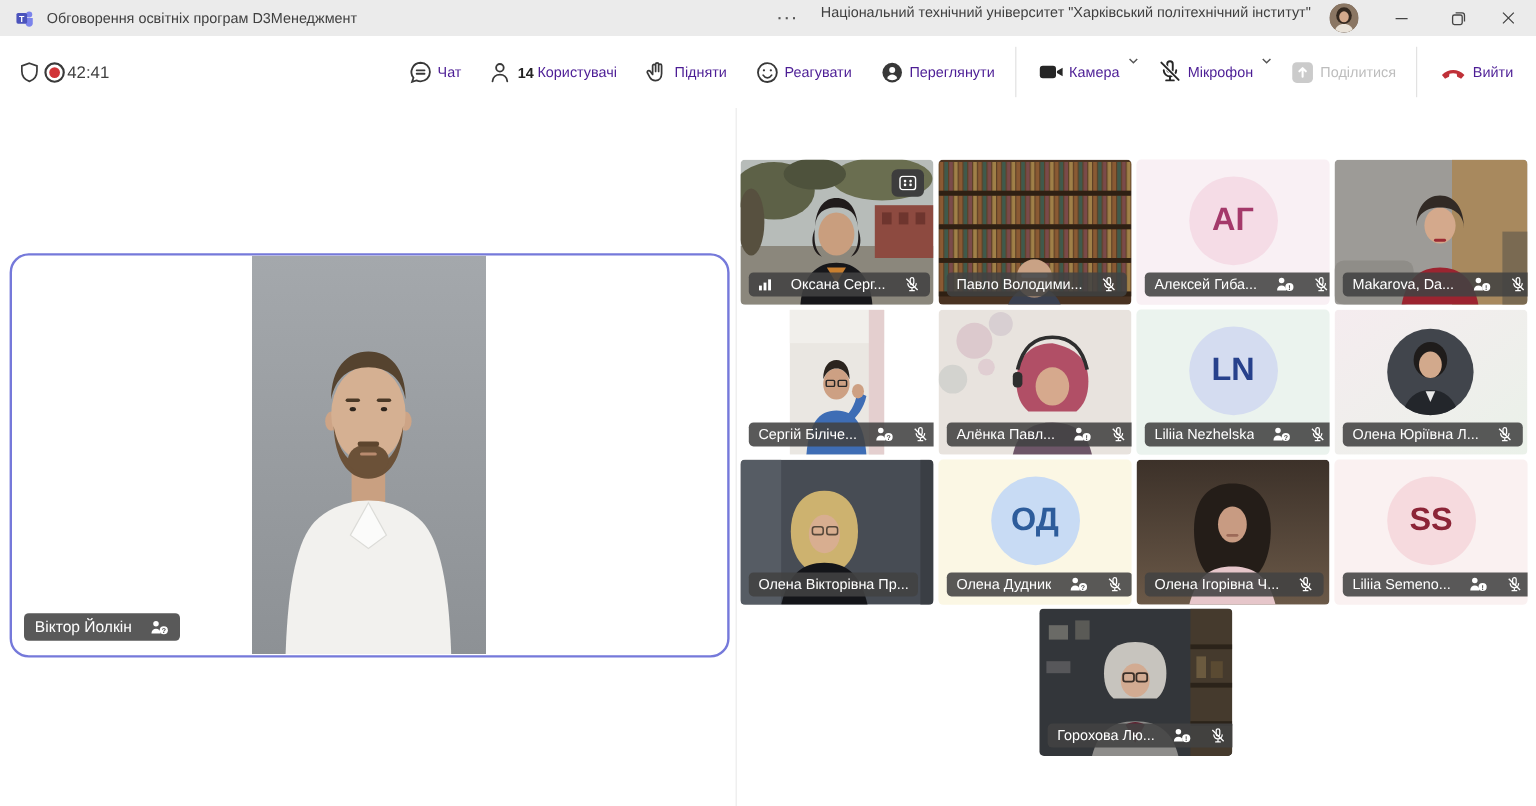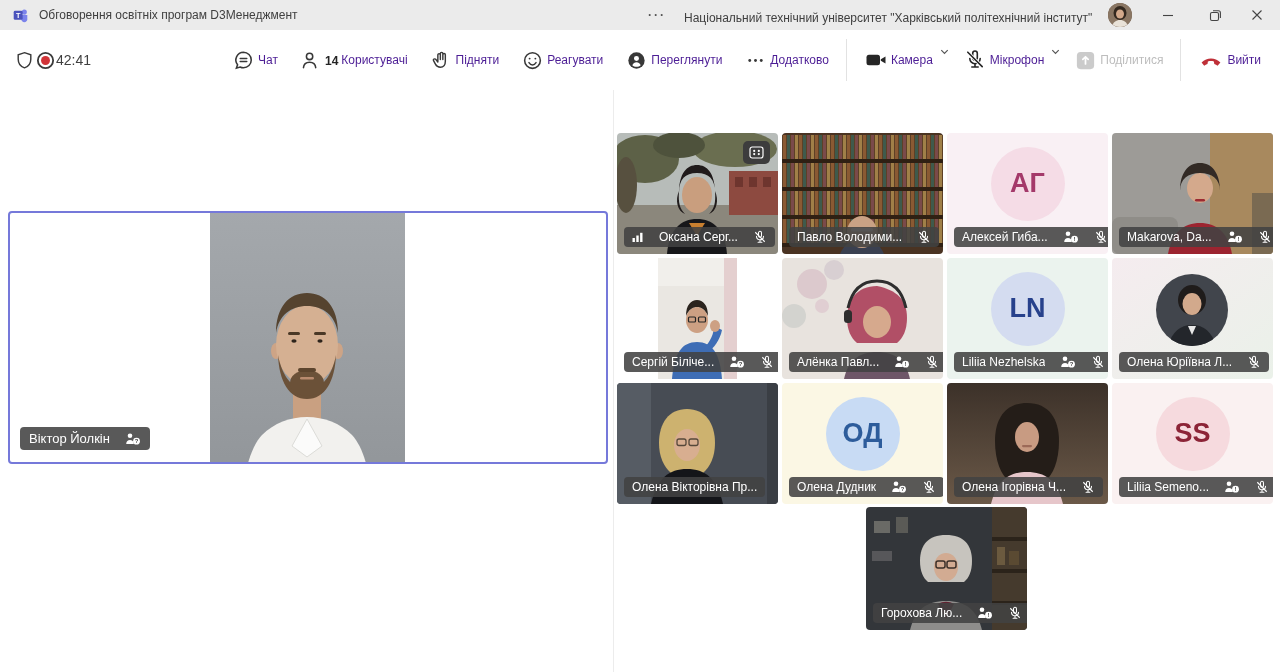--- a/index.html
+++ b/index.html
@@ -5,43 +5,43 @@
   html,body{margin:0;padding:0}
   body{width:1280px;height:672px;position:relative;overflow:hidden;background:#fff;
        font-family:"Liberation Sans",sans-serif;-webkit-font-smoothing:antialiased;color:#333}
   
   .titlebar{position:absolute;left:0;top:0;width:1280px;height:30px;background:#ebebeb;
             display:flex;align-items:center;font-size:12px;color:#404040}
   .tl-logo{margin-left:12px;width:17px;height:17px;flex:0 0 auto}
   .tl-title{margin-left:10px;white-space:nowrap}
   .tl-ell{position:absolute;left:648px;top:0;height:30px;display:flex;align-items:center;
           letter-spacing:2px;color:#555;font-weight:bold;cursor:default}
-  .tl-org{position:absolute;left:684px;top:8px;height:20px;display:flex;align-items:center;white-space:nowrap}
+  .tl-org{position:absolute;left:684px;top:0;height:20px;display:flex;align-items:center;white-space:nowrap}
   .tl-avatar{position:absolute;left:1108px;top:3px;width:24px;height:24px;border-radius:50%;overflow:hidden;background:#6b5848}
   .wbtn{position:absolute;top:0;width:46px;height:30px;display:flex;align-items:center;justify-content:center;color:#444}
   
   .toolbar{position:absolute;left:0;top:30px;width:1280px;height:60px;background:#fff;border-bottom:1px solid #e7e7e7}
   .tb-left{position:absolute;left:14px;top:0;height:60px;display:flex;align-items:center;}
   .timer{font-size:14px;color:#3f3f3f}
   .tb-right{position:absolute;right:8px;top:0;height:60px;display:flex;align-items:center}
   .tb-btn{display:flex;align-items:center;justify-content:center;gap:3px;
           padding:0 11px;height:56px;cursor:pointer}
   .tb-lbl{font-size:12px;color:#4c1d95;white-space:nowrap}
   .tb-btn.disabled .tb-lbl{color:#bdbdbd}
   .tb-ico{height:24px;display:flex;align-items:flex-end}
   .tb-count{font-size:12px;font-weight:bold;color:#242424;margin-left:2px;transform:translateY(-4px)}
   .icostack{display:flex;align-items:flex-end}
   .chev{margin-left:4px;margin-right:2px;align-self:center;transform:translateY(-8px)}
   .vdiv{width:1px;height:42px;background:#e2e2e2;margin:0 6px}
   
   .main{position:absolute;left:0;top:90px;width:1280px;height:582px;background:#fff}
   .stage-divider{position:absolute;left:613px;top:0;width:1px;height:582px;background:#ececec}
   
-  .big-tile{position:absolute;left:8px;top:121px;width:600px;height:253px;background:#fff;
-            border:2.5px solid #7579da;border-radius:4px;overflow:hidden;box-sizing:border-box}
+  .big-tile{position:absolute;left:8px;top:121px;width:600px;height:337px;background:#fff;
+            border:2.5px solid #7579da;border-radius:16px;overflow:hidden;box-sizing:border-box}
   .big-video{position:absolute;left:200px;top:0;width:195px;height:332px}
   
   .tile{position:absolute;width:161px;height:121px;border-radius:4px;overflow:hidden;cursor:pointer}
   .scene{position:absolute;left:0;top:0;width:100%;height:100%}
   .pillar{position:absolute;top:0;height:121px}
   
   .nameplate{position:absolute;left:7px;bottom:7px;max-width:150px;display:flex;align-items:center;gap:15px;
              background:rgba(66,66,66,.88);border-radius:4px;padding:3px 8px;color:#fff;font-size:12px;
              white-space:nowrap;overflow:hidden}
   .nameplate span{overflow:hidden;text-overflow:ellipsis}
@@ -157,30 +157,20 @@
       <span class="tb-ico">
         <svg width="23" height="23" viewBox="0 0 24 24">
             <circle cx="12" cy="12" r="8.5" fill="#383838"></circle>
         <circle cx="12" cy="9.8" r="2.6" fill="#fff"></circle>
         <path d="M7.6 16.9c.9-2.1 2.5-3.2 4.4-3.2s3.5 1.1 4.4 3.2c-1.2 1.1-2.7 1.7-4.4 1.7s-3.2-.6-4.4-1.7z" fill="#fff"></path>
           </svg>
       </span>
       <span class="tb-lbl">Переглянути</span>
     </div>
 
-    <div class="tb-btn">
-      <span class="tb-ico">
-        <svg width="23" height="23" viewBox="0 0 24 24">
-            <circle cx="6" cy="12" r="1.5" fill="#383838"></circle>
-            <circle cx="12" cy="12" r="1.5" fill="#383838"></circle>
-            <circle cx="18" cy="12" r="1.5" fill="#383838"></circle>
-          </svg>
-      </span>
-      <span class="tb-lbl">Додатково</span>
-    </div>
 
     <div class="vdiv"></div>
 
     <div style="display:flex">
       <div class="tb-btn" style="padding-right:2px">
         <span class="tb-ico">
           <svg width="24" height="24" viewBox="0 0 24 24">
               <rect x="2.5" y="6.8" width="13.5" height="10.4" rx="2.5" fill="#262626"></rect>
           <path d="M16.8 11.2l4.7-2.7v7l-4.7-2.7z" fill="#262626"></path>
             </svg>

